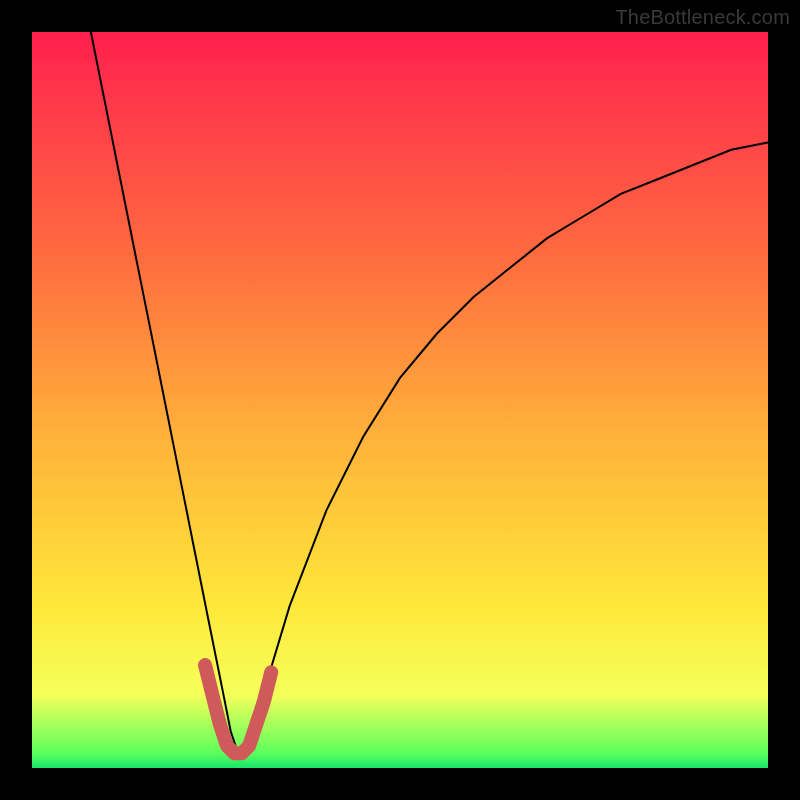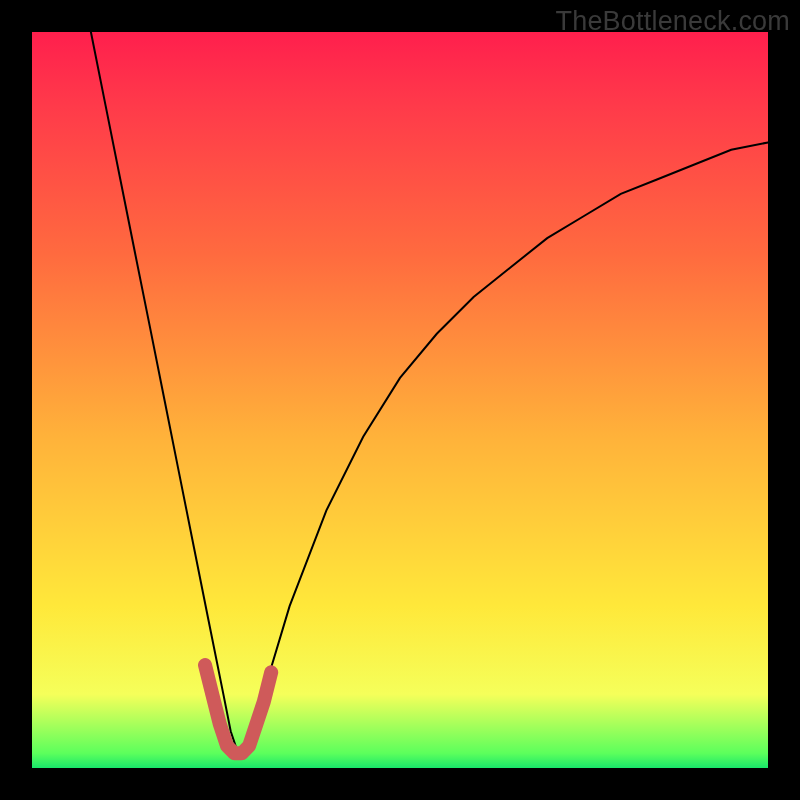--- a/index.html
+++ b/index.html
@@ -33,21 +33,21 @@
       #f5ff5a 90%,
       #5cff5c 98%,
       #19e66a 100%
     );
   }
   .watermark {
     position: absolute;
     top: 6px;
     right: 10px;
     color: #3a3a3a;
-    font-size: 27px;
+    font-size: 20px;
     font-weight: 500;
     letter-spacing: 0.2px;
     user-select: none;
   }
   svg.curve {
     position: absolute;
     left: 0;
     top: 0;
     width: 736px;
     height: 736px;

